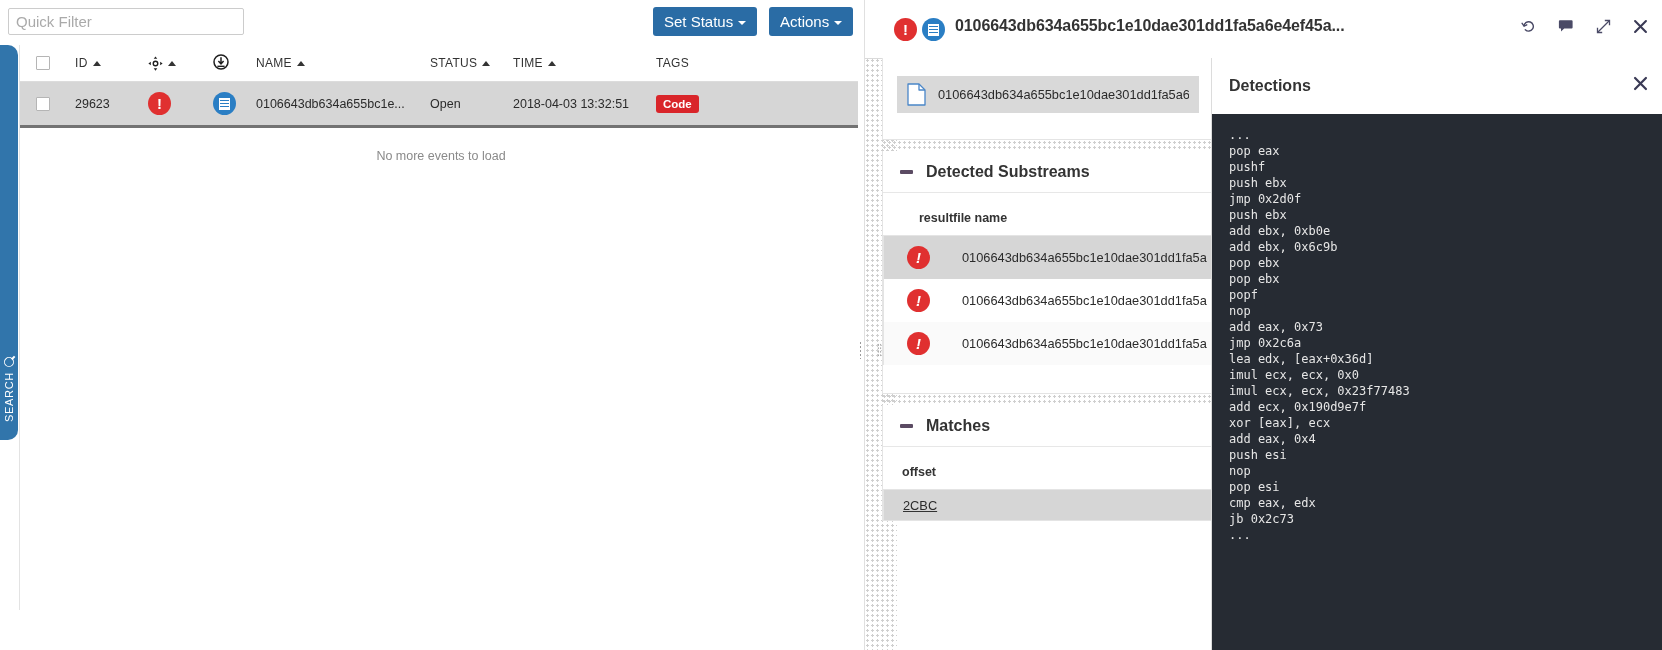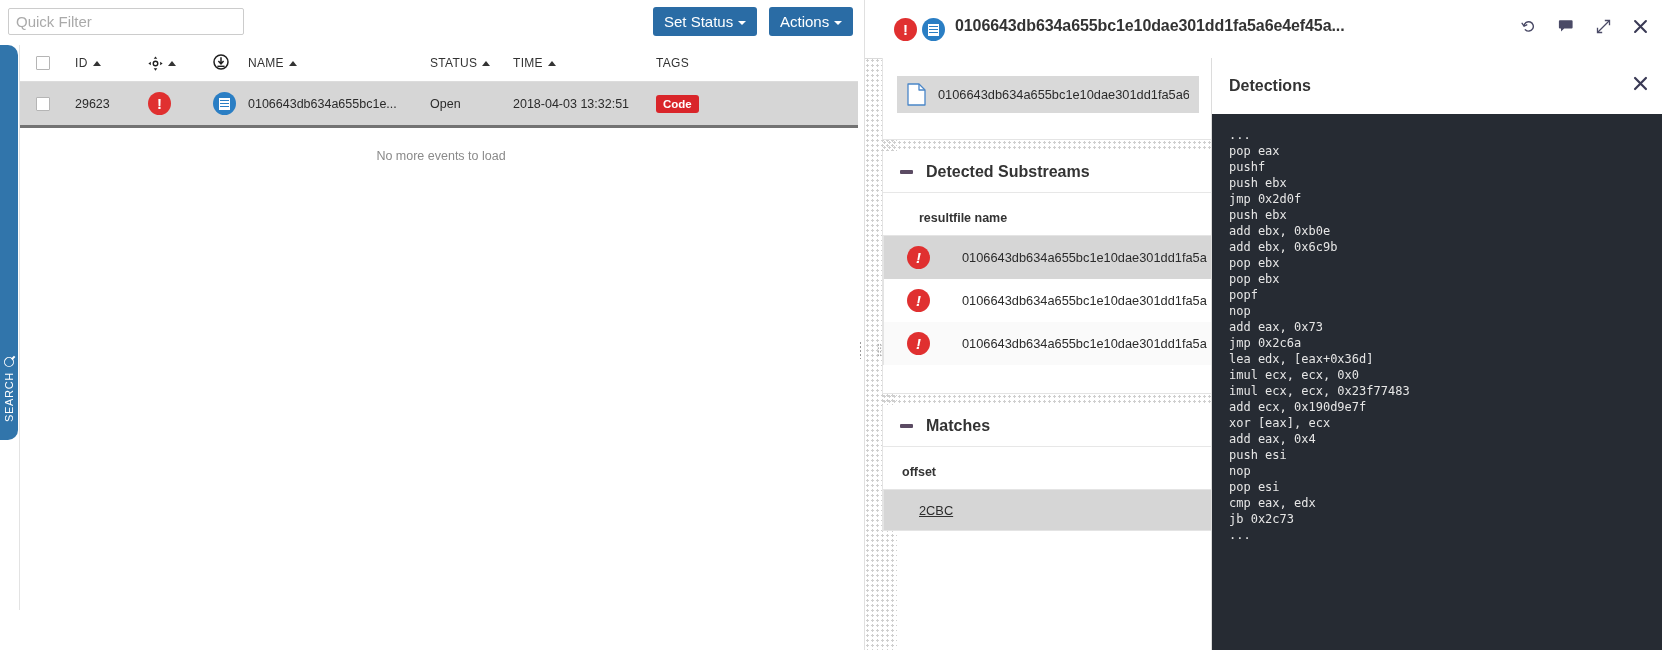--- a/index.html
+++ b/index.html
@@ -48,21 +48,21 @@
   #actions{left:769px;}
 
   .grid{position:absolute;left:19px;top:45px;width:843px;height:565px;border-left:1px solid #e3e3e3;box-sizing:border-box;}
   .ghead{height:36px;background:#fff;border-bottom:1px solid #dcdcdc;position:relative;}
   .ghead .cell, .grow .cell{position:absolute;top:0;height:100%;display:flex;align-items:center;}
   .ghead .cell{color:#333;font-size:12px;letter-spacing:.3px;}
   .c-chk{left:8px;width:30px;justify-content:center;}
   .c-id{left:55px;}
   .c-ico1{left:128px;}
   .c-ico2{left:193px;}
-  .c-name{left:228px;}
+  .c-name{left:236px;}
   .c-status{left:410px;}
   .c-time{left:493px;}
   .c-tags{left:636px;}
 
   .chk{width:14px;height:14px;border:1px solid #b5b5b5;background:#fff;border-radius:1px;display:inline-block;box-sizing:border-box;}
   .sortasc{display:inline-block;margin-left:5px;border-left:4px solid transparent;border-right:4px solid transparent;border-bottom:5px solid #333;}
 
   .ic-cross{position:relative;width:15px;height:15px;display:inline-block;}
   .ic-cross svg{display:block;}
 
@@ -114,21 +114,21 @@
   .tbl .thr{display:flex;font-size:12.5px;font-weight:bold;color:#333;padding:0 0 10px 0;}
   .tbl .thr .th-result{width:68px;padding-left:36px;box-sizing:border-box;text-align:right;}
   .tbl .thr .th-name{padding-left:2px;}
   .tbl .rows{border:1px solid #e4e4e4;border-bottom:none;}
   .tbl .tr{display:flex;align-items:center;height:43px;padding-left:23px;white-space:nowrap;overflow:hidden;}
   .tbl .tr.sel{background:#d6d6d6;}
   .tbl .tr.alt{background:#fafafa;}
   .tbl .tr .c1{width:55px;flex:none;display:flex;align-items:center;}
   .tbl .tr .c2{font-size:12.8px;color:#2b2b2b;}
 
-  .mtbl .tr{height:40px;padding-left:16px;text-decoration:underline;}
+  .mtbl .tr{height:30px;padding-left:0;text-decoration:underline;}
   .mtbl .thr{padding-left:19px;}
   .mtbl .off{padding-left:19px;font-size:12.8px;color:#2b2b2b;}
 
   
   .det-panel{position:absolute;left:346px;top:0;width:452px;height:592px;background:#fff;border-left:1px solid #dcdcdc;}
   .det-head{position:relative;height:56px;background:#fff;}
   .det-head .dt{position:absolute;left:17px;top:19px;font-size:16px;font-weight:bold;color:#333;}
   .det-head .dx{position:absolute;right:16px;top:18px;color:#4a4a66;font-size:16px;font-weight:bold;cursor:pointer;}
   .code{
     position:absolute;left:0;top:56px;width:452px;height:536px;

